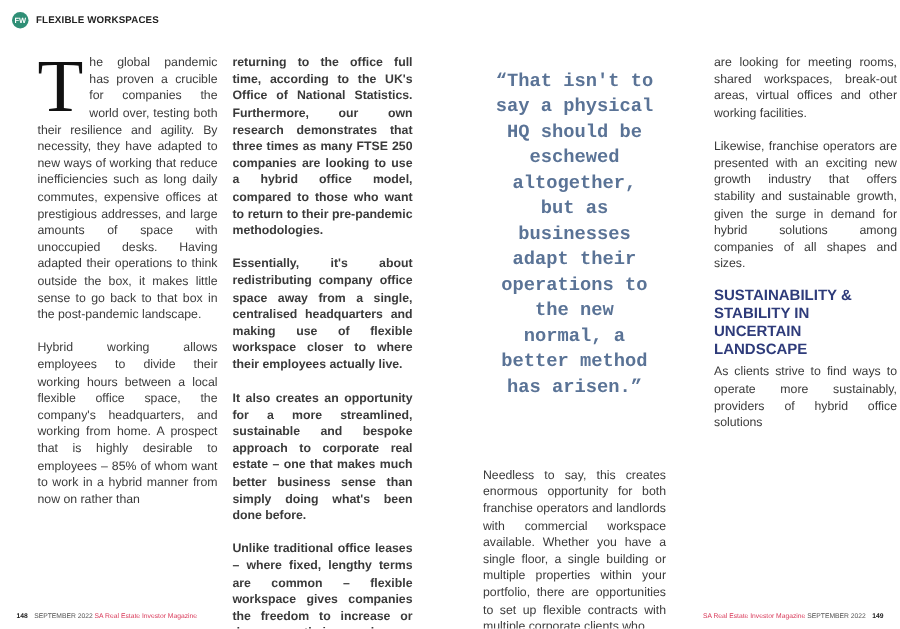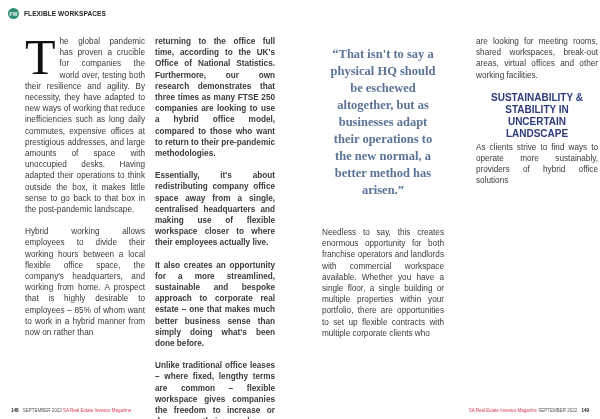--- a/index.html
+++ b/index.html
@@ -12,23 +12,23 @@
 
     .col { position: absolute; top: 36px; width: 120px; font-family: "Liberation Sans", sans-serif; font-size: 8.2px; line-height: 11.2px; color: #3a3a3a; text-align: justify; }
     .col p { margin-bottom: 11px; }
     .col1 { left: 25px; }
     .col2 { left: 155px; font-weight: bold; }
     .col3 { left: 322px; width: 122px; }
     .col4 { left: 476px; width: 122px; }
 
     .dropcap { float: left; font-family: "Liberation Serif", serif; font-size: 50px; line-height: 40px; margin: 1px 4px 0 0; color: #111; }
 
-    .section-heading { font-family: "Liberation Sans", sans-serif; font-weight: bold; color: #2e3b7a; font-size: 10px; line-height: 12px; margin-top: 6px; margin-bottom: 2px; text-align: center; }
+    .section-heading { font-family: "Liberation Sans", sans-serif; font-weight: bold; color: #2e3b7a; font-size: 10px; line-height: 12px; margin-top: 6px; margin-bottom: 2px; text-align: left; }
 
-    .pullquote { font-family: Liberation Serif, serif; font-weight: bold; color: #5a7396; font-size: 12.5px; line-height: 17px; text-align: center; padding: 10px 6px 0 6px; margin-bottom: 28px; }
+    .pullquote { font-family: Liberation Mono, monospace; font-weight: bold; color: #5a7396; font-size: 12.5px; line-height: 17px; text-align: center; padding: 10px 6px 0 6px; margin-bottom: 44px; }
 
     .footer-left { position: absolute; left: 8px; bottom: 6px; font-size: 4.5px; color: #555; }
     .footer-right { position: absolute; right: 8px; bottom: 6px; font-size: 4.5px; color: #555; }
     .footer-left .pg, .footer-right .pg { font-weight: bold; color: #222; margin: 0 3px; }
     .mag { color: #d93a5a; }
   </style>
 </head>
 <body>
 
 <div class="header">
@@ -50,20 +50,21 @@
   <p>Unlike traditional office leases – where fixed, lengthy terms are common – flexible workspace gives companies the freedom to increase or decrease their workspace portfolio as required</p>
 </div>
 
 <div class="col col3">
   <div class="pullquote">“That isn't to say a physical HQ should be eschewed altogether, but as businesses adapt their operations to the new normal, a better method has arisen.”</div>
   <p>Needless to say, this creates enormous opportunity for both franchise operators and landlords with commercial workspace available. Whether you have a single floor, a single building or multiple properties within your portfolio, there are opportunities to set up flexible contracts with multiple corporate clients who</p>
 </div>
 
 <div class="col col4">
   <p>are looking for meeting rooms, shared workspaces, break-out areas, virtual offices and other working facilities.</p>
+  <p>Likewise, franchise operators are presented with an exciting new growth industry that offers stability and sustainable growth, given the surge in demand for hybrid solutions among companies of all shapes and sizes.</p>
   <h2 class="section-heading">SUSTAINABILITY &amp; STABILITY IN UNCERTAIN LANDSCAPE</h2>
   <p>As clients strive to find ways to operate more sustainably, providers of hybrid office solutions</p>
 </div>
 
 <div class="footer-left">
   <span class="pg">148</span>
   <span>SEPTEMBER 2022</span>
   <span class="mag">SA Real Estate Investor Magazine</span>
 </div>
 

